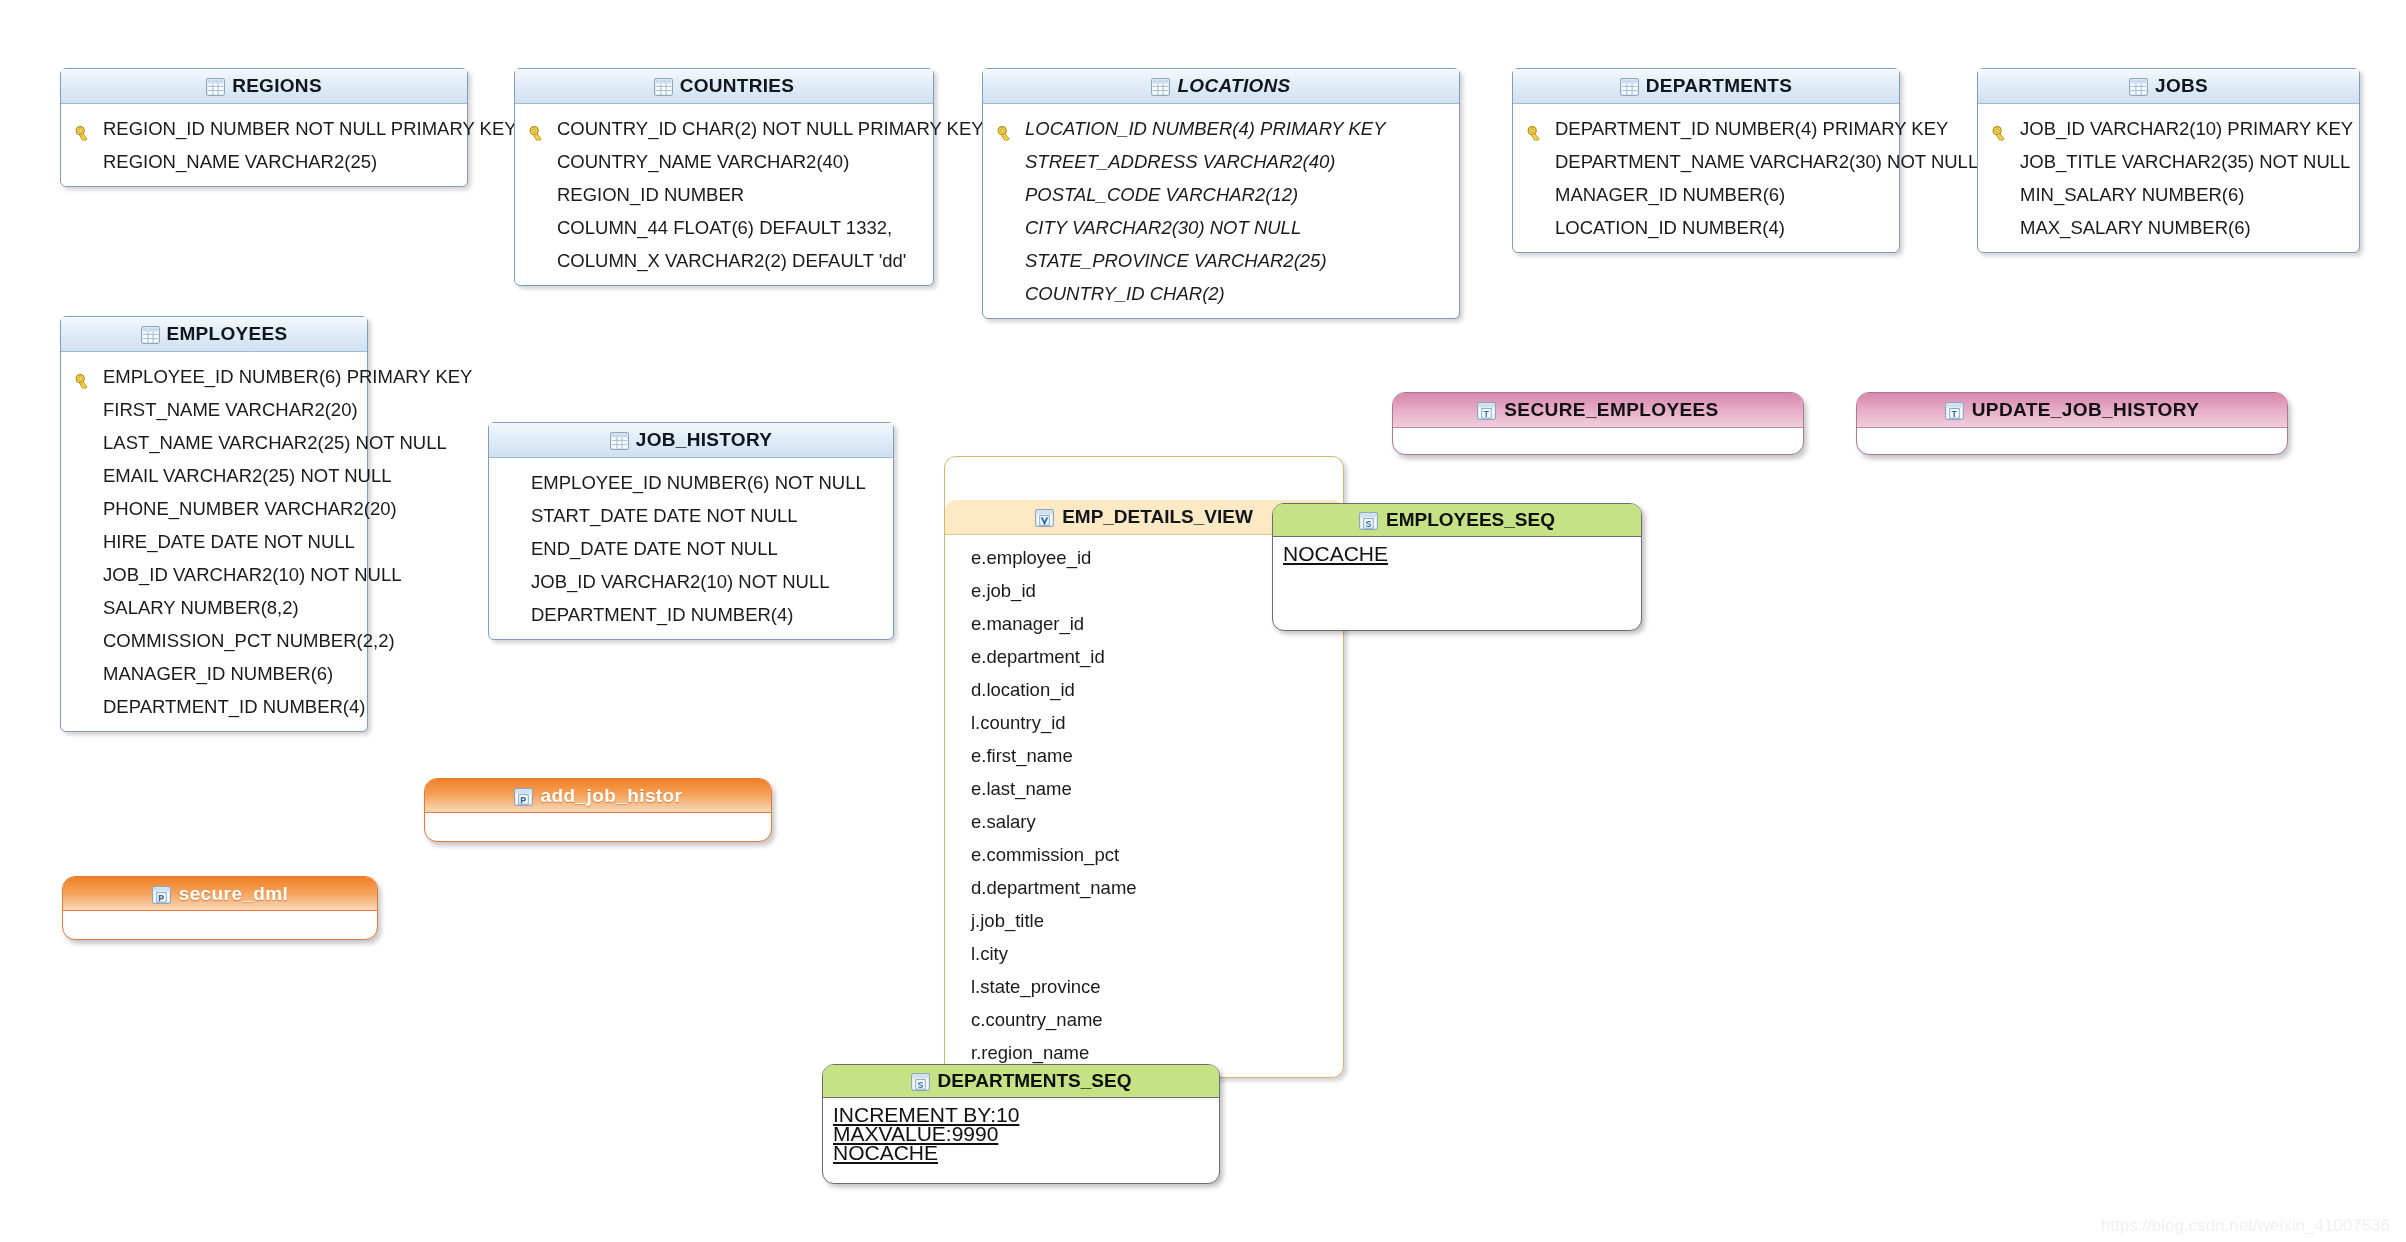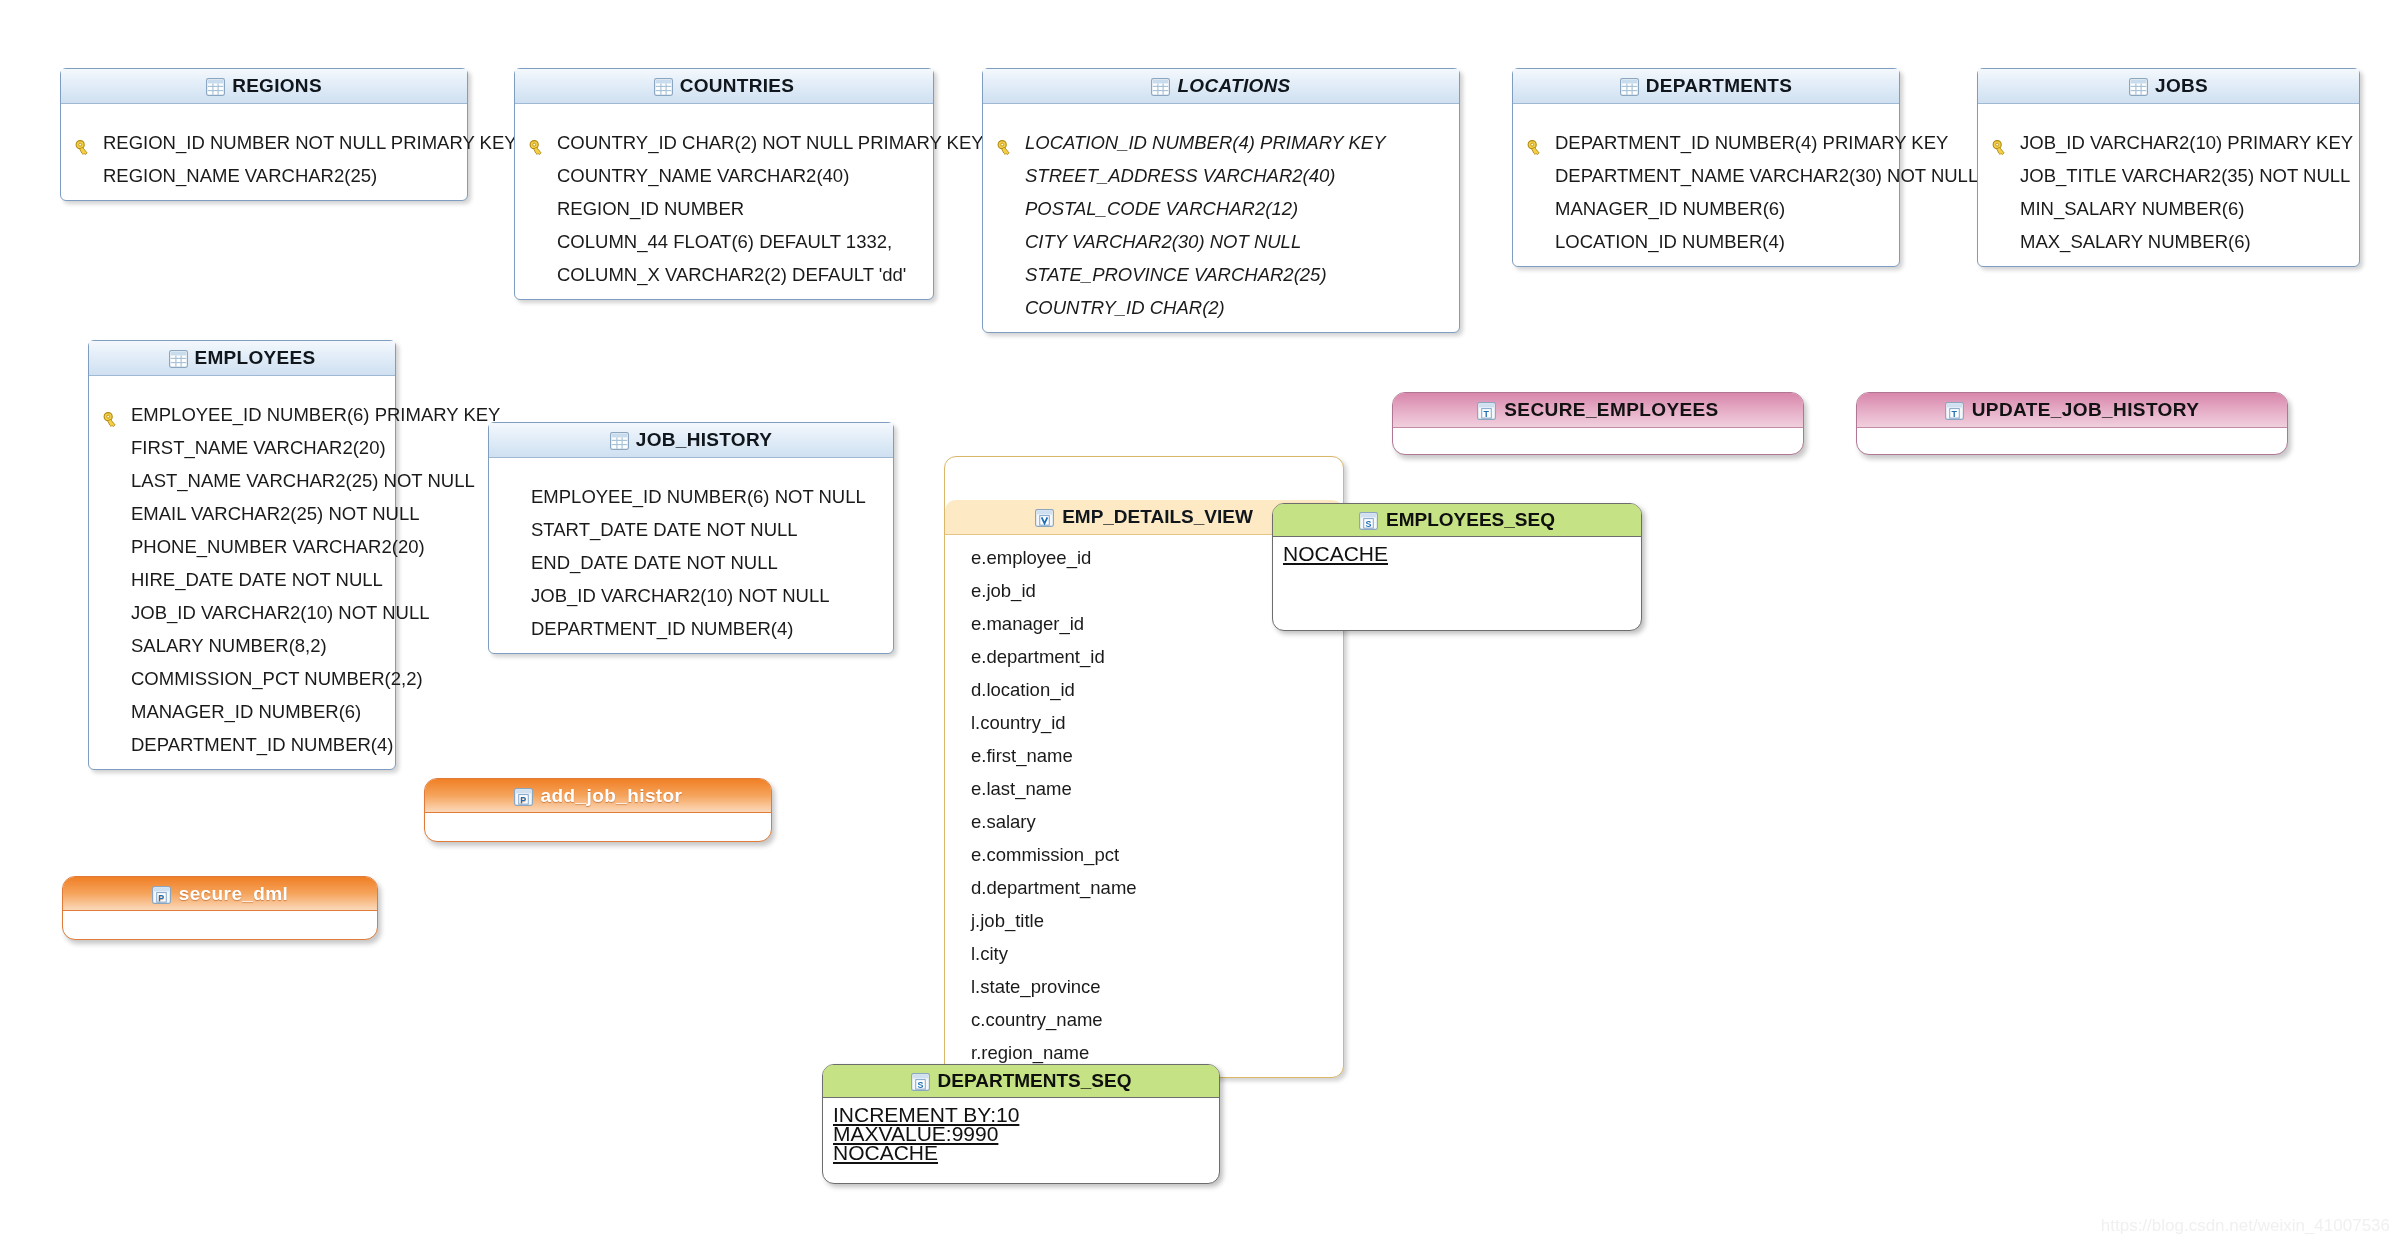--- a/index.html
+++ b/index.html
@@ -20,21 +20,21 @@
     box-shadow:3px 3px 4px rgba(0,0,0,.18);
   }
   .tbl > .hdr{
     height:34px;line-height:34px;
     background:linear-gradient(to bottom,#f4f8fc 0%,#e2edf8 45%,#cfe0f1 100%);
     border-bottom:1px solid #9fb9d4;
     text-align:center;
     font-size:19px;font-weight:bold;color:#10161c;
     letter-spacing:.3px;white-space:nowrap;
   }
-  .tbl > .body{padding:22px 0 8px 0;}
+  .tbl > .body{padding:8px 0 8px 0;}
 
   .row{
     position:relative;height:33px;line-height:33px;
     font-size:18.5px;color:#1a1a1a;white-space:nowrap;
     padding-left:42px;
   }
   .row.pk{padding-left:42px;}
 
   
   .keyicon{
@@ -277,21 +277,21 @@
             </svg>
         </span>
         <span>JOB_ID VARCHAR2(10) PRIMARY KEY</span>
       </div>
       <div class="row"><span>JOB_TITLE VARCHAR2(35) NOT NULL</span></div>
       <div class="row"><span>MIN_SALARY NUMBER(6)</span></div>
       <div class="row"><span>MAX_SALARY NUMBER(6)</span></div>
     </div>
   </div>
 
-  <div class="box tbl" style="left:60px;top:340px;width:308px;margin-left:28px;">
+  <div class="box tbl" style="left:60px;top:316px;width:308px;">
     <div class="hdr">
       <span class="tblicon">
         <svg viewBox="0 0 16 15" width="19" height="18">
             <rect x="0.5" y="0.5" width="15" height="14" rx="1.5" fill="#fdfefe" stroke="#8ba6c0"></rect>
             <rect x="1.5" y="1.5" width="13" height="3" fill="#c9dced"></rect>
             <line x1="1.5" y1="7" x2="14.5" y2="7" stroke="#a8c2d8"></line>
             <line x1="1.5" y1="10.5" x2="14.5" y2="10.5" stroke="#a8c2d8"></line>
             <line x1="5.8" y1="4.5" x2="5.8" y2="14" stroke="#a8c2d8"></line>
             <line x1="10.2" y1="4.5" x2="10.2" y2="14" stroke="#a8c2d8"></line>
           </svg>

